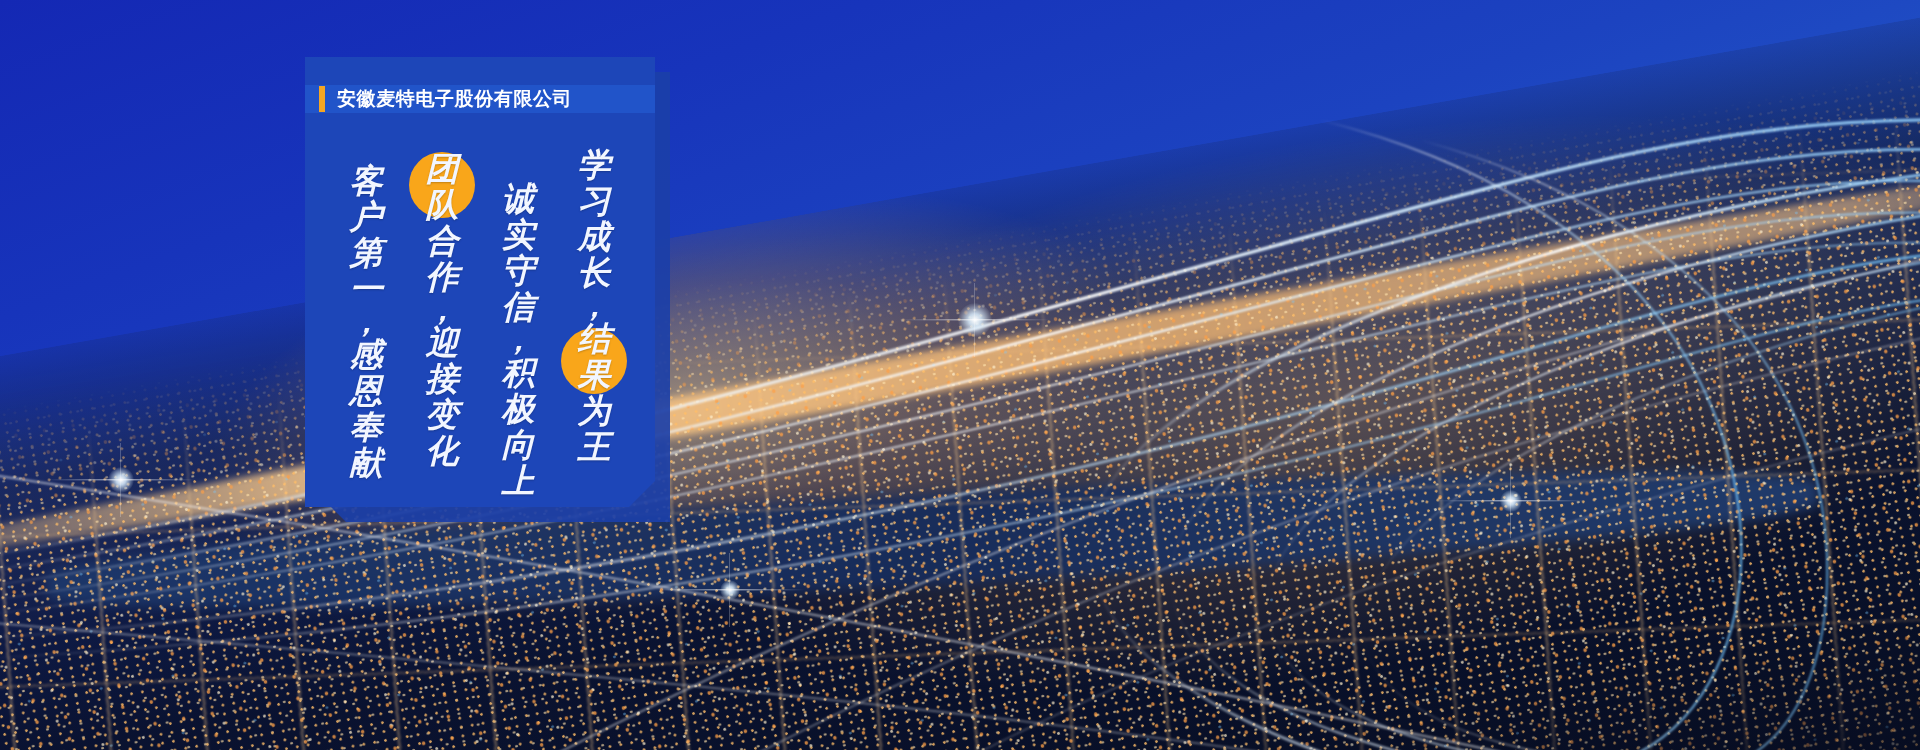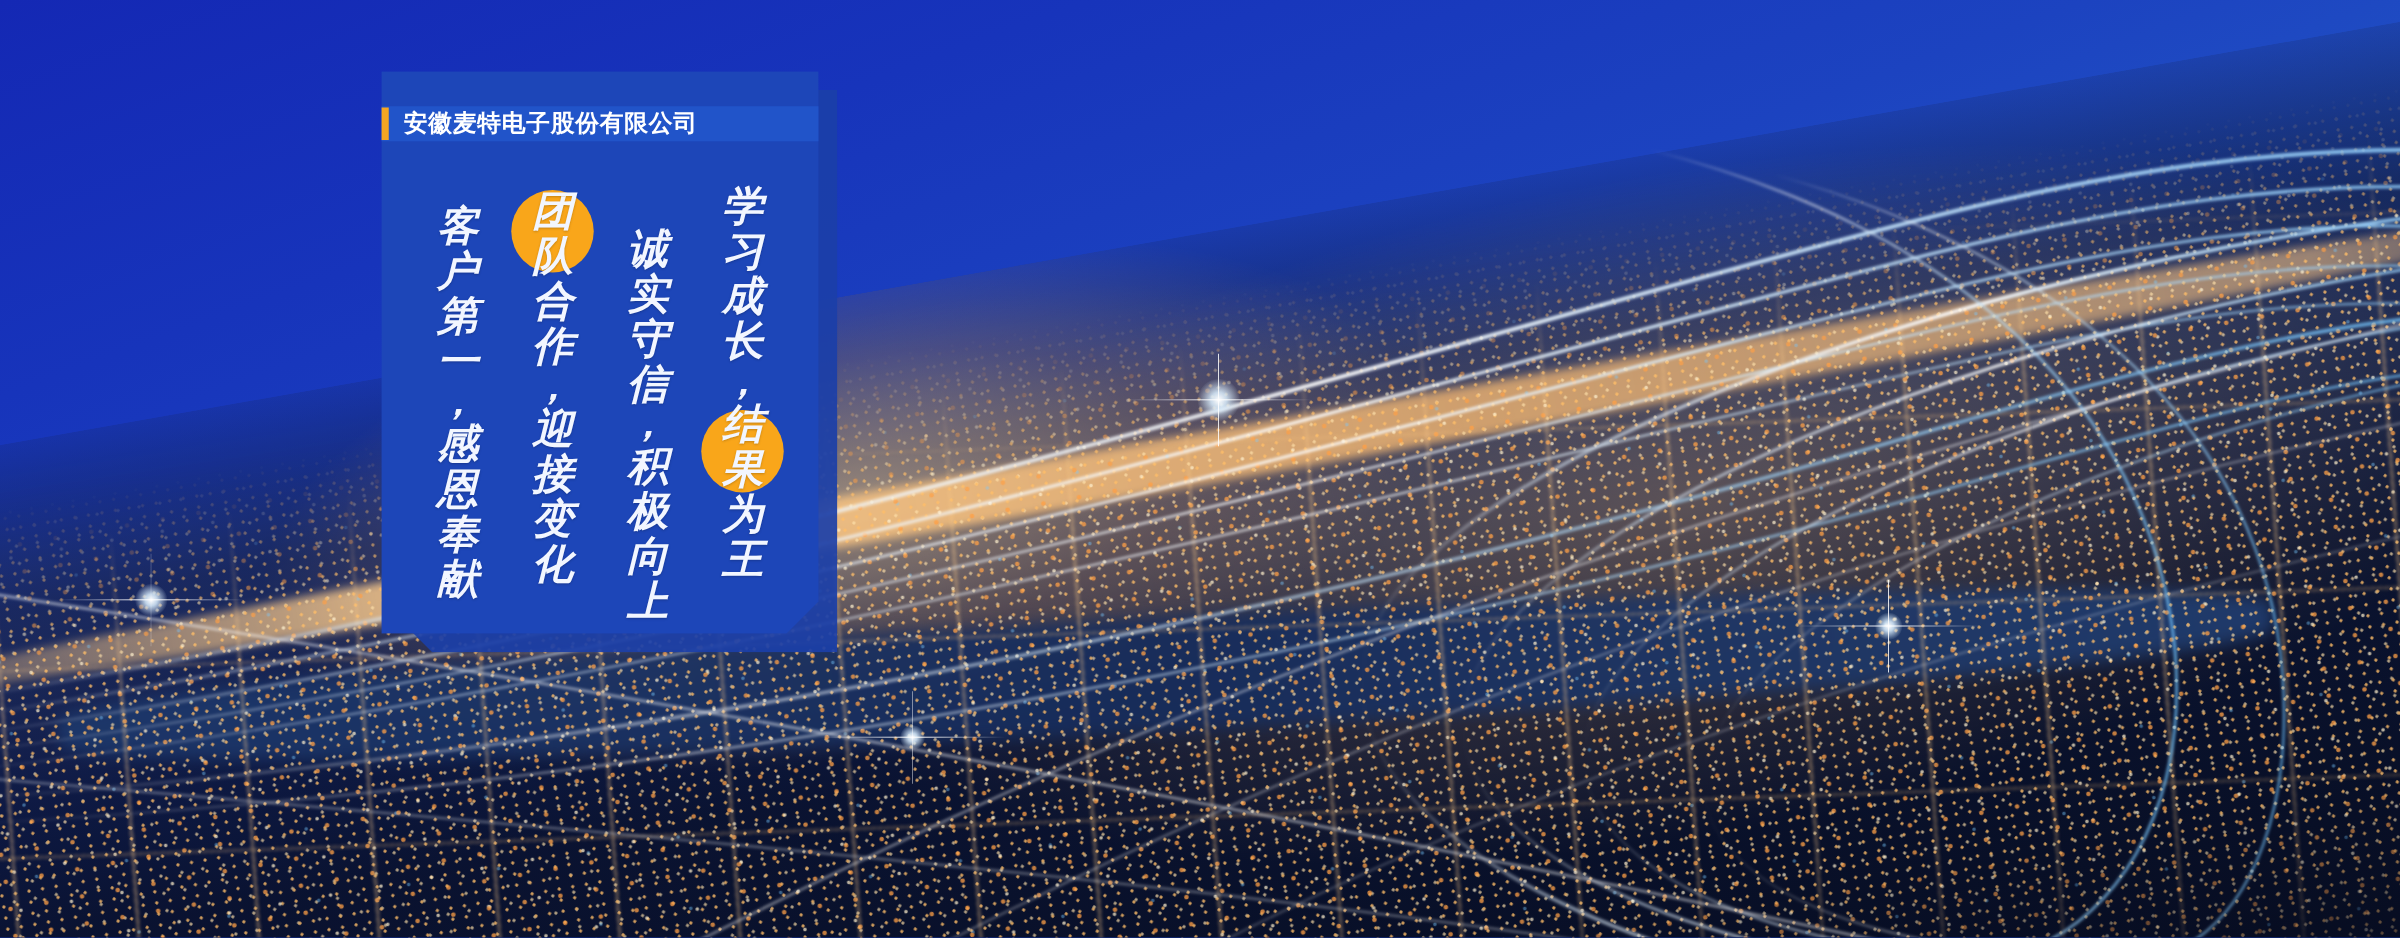--- a/index.html
+++ b/index.html
@@ -114,20 +114,21 @@
   .panel{
     position:absolute; left:305px; top:57px; width:350px; height:450px;
     background:#1d46b8;
     clip-path: polygon(0 0, 100% 0, 100% calc(100% - 26px), calc(100% - 26px) 100%, 0 100%);
     display:flex; flex-direction:column;
   }
   .panel-titlebar{
     height:50px; margin-top:28px;
     background:#2154c9;
     display:flex; align-items:center; gap:12px;
+    padding-left:14px;
   }
   .title-accent{ width:6px; height:26px; background:#f5a623; flex:0 0 auto; }
   .panel-title{
     color:#ffffff; font-size:19px; font-weight:bold; letter-spacing:.6px;
     font-family:"DejaVu Sans","Liberation Sans",sans-serif;
     white-space:nowrap;
   }
 
   .panel-body{
     flex:1; position:relative;

